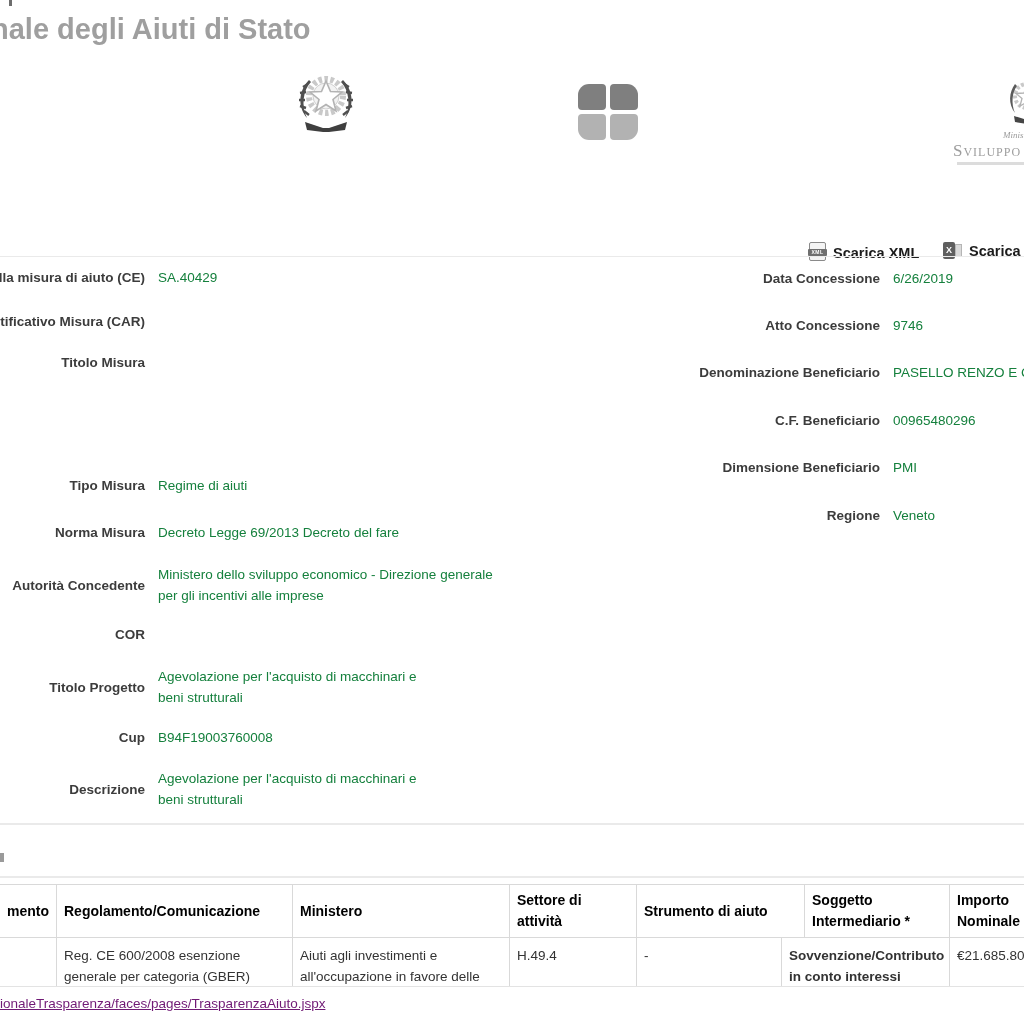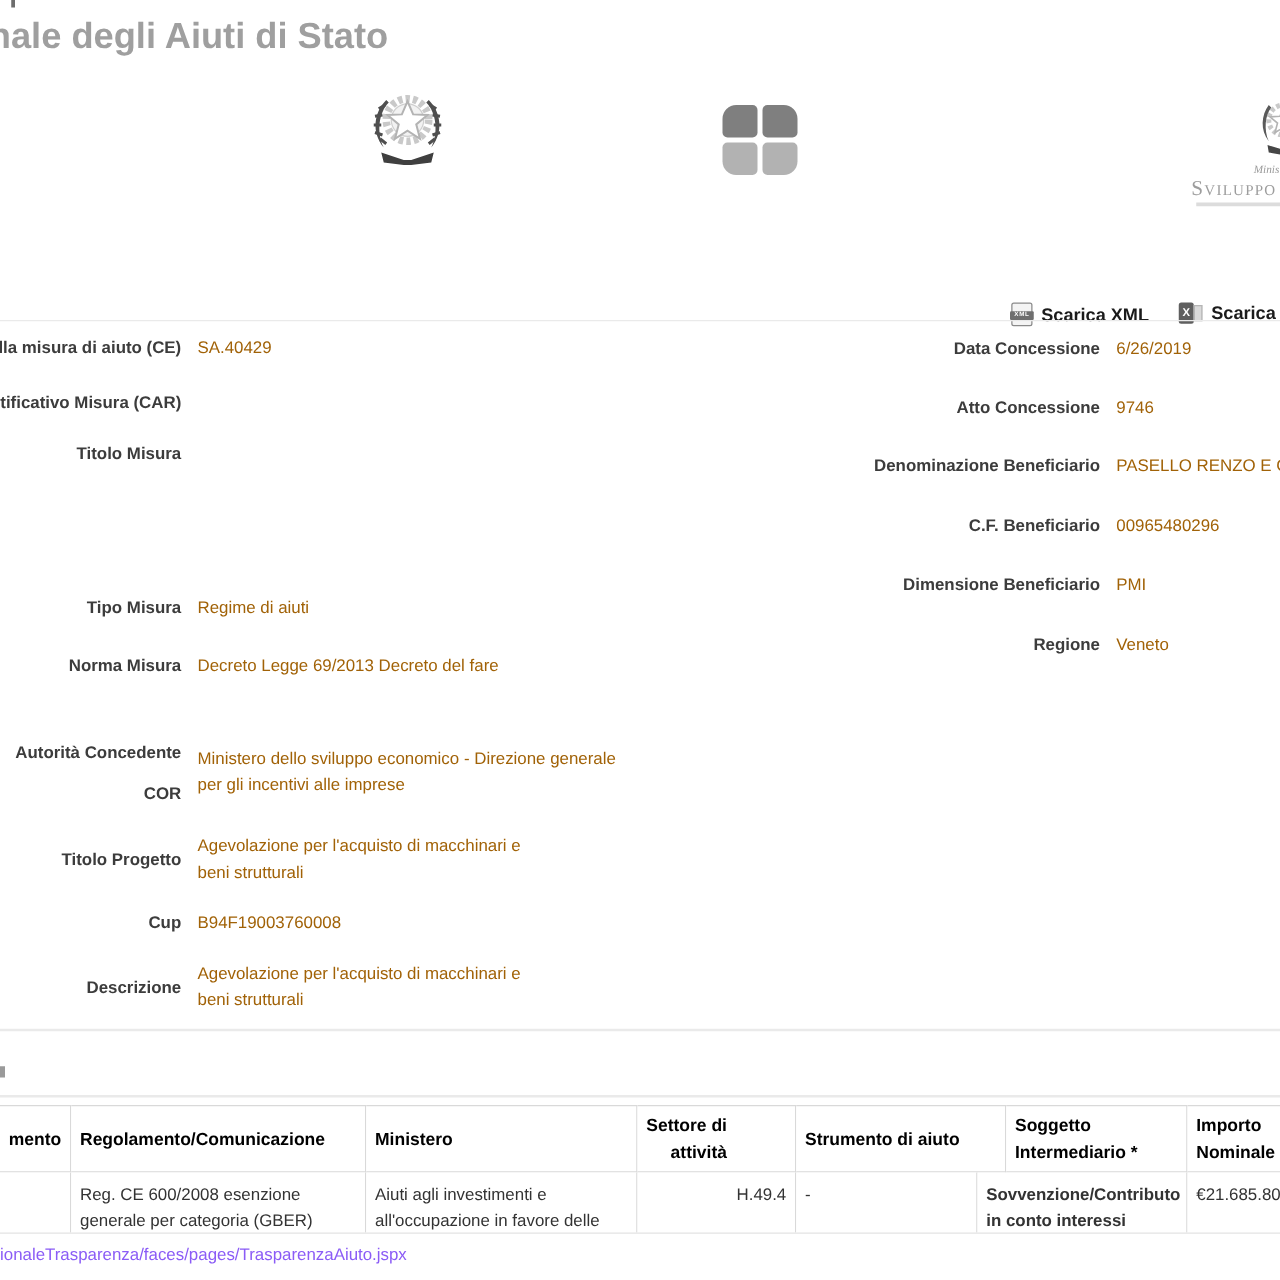--- a/index.html
+++ b/index.html
@@ -60,49 +60,49 @@
 
   .sep { position:absolute; left:0; width:1024px; background:#eaeaea; }
 
   
   .field-row { position:absolute; display:flex; align-items:center; }
   .field-row .lbl {
     width:300px; flex:0 0 auto; text-align:right;
     font-size:13.5px; font-weight:bold; color:#3c3c3c; line-height:21px; white-space:nowrap;
   }
   .field-row .val {
-    margin-left:13px; font-size:13.5px; color:#a16207; line-height:21px;
+    margin-left:13px; font-size:13.5px; color:#15803d; line-height:21px;
     white-space:pre-line; width:345px;
   }
   .field-row.right .val { width:140px; white-space:nowrap; }
   .row-left  { left:-155px; }
   .row-right { left:580px; }
 
   .section-fragment { position:absolute; left:0; top:853px; width:4px; height:9px; background:#9a9a9a; }
 
   
   .aid-table { position:absolute; left:-60px; top:884px; display:flex; flex-direction:column; z-index:1; }
   .t-row { display:flex; }
   .t-cell {
     border:1px solid #d9d9d9; border-left:none; background:#fff;
     padding:7px 7px; font-size:13.5px; color:#333; line-height:21px; white-space:pre-line;
   }
   .t-row .t-cell:first-child { border-left:1px solid #d9d9d9; }
   .t-head .t-cell { font-weight:bold; color:#000; font-size:14px; display:flex; align-items:center; height:54px; }
   .t-head .c1 { justify-content:flex-end; text-align:right; }
   .t-body .t-cell { height:64px; border-top:none; }
   .c1 { width:117px; } .c2 { width:236px; } .c3 { width:217px; }
-  .c4 { width:127px;text-align:right; } .c5 { width:145px; } .c6 { width:168px;font-weight:bold; } .c7 { width:140px; }
+  .c4 { width:127px; } .c5 { width:145px; } .c6 { width:168px;font-weight:bold; } .c7 { width:140px; }
 
   
   .status-bar {
     position:absolute; left:0; top:986px; width:1024px; height:38px;
     background:#fff; border-top:1px solid #e3e3e3; z-index:5;
   }
-  .status-bar .url { position:absolute; left:0; top:9px; font-size:13.5px; color:#8b5cf6; white-space:nowrap; }
+  .status-bar .url { position:absolute; left:0; top:9px; font-size:13.5px; color:#701a75; white-space:nowrap;text-decoration:underline; }
 </style>
 </head>
 <body>
 
 <div id="viewport">
 
   <div class="corner-tick"></div>
   <div class="page-title">Registro Nazionale degli Aiuti di Stato</div>
 
   <div class="emblem-italy">
@@ -168,21 +168,21 @@
   <div class="field-row row-left" style="top:475px;">
     <div class="lbl">Tipo Misura</div>
     <div class="val">Regime di aiuti</div>
   </div>
   <div class="field-row row-left" style="top:522px;">
     <div class="lbl">Norma Misura</div>
     <div class="val">Decreto Legge 69/2013 Decreto del fare</div>
   </div>
   <div class="field-row row-left" style="top:564px;">
     <div class="lbl">Autorità Concedente</div>
-    <div class="val" style="width:360px;margin-top:32px;">Ministero dello sviluppo economico - Direzione generale
+    <div class="val" style="width:360px;">Ministero dello sviluppo economico - Direzione generale
 per gli incentivi alle imprese</div>
   </div>
   <div class="field-row row-left" style="top:624px;">
     <div class="lbl">COR</div>
   </div>
   <div class="field-row row-left" style="top:666px;">
     <div class="lbl">Titolo Progetto</div>
     <div class="val">Agevolazione per l'acquisto di macchinari e
 beni strutturali</div>
   </div>

